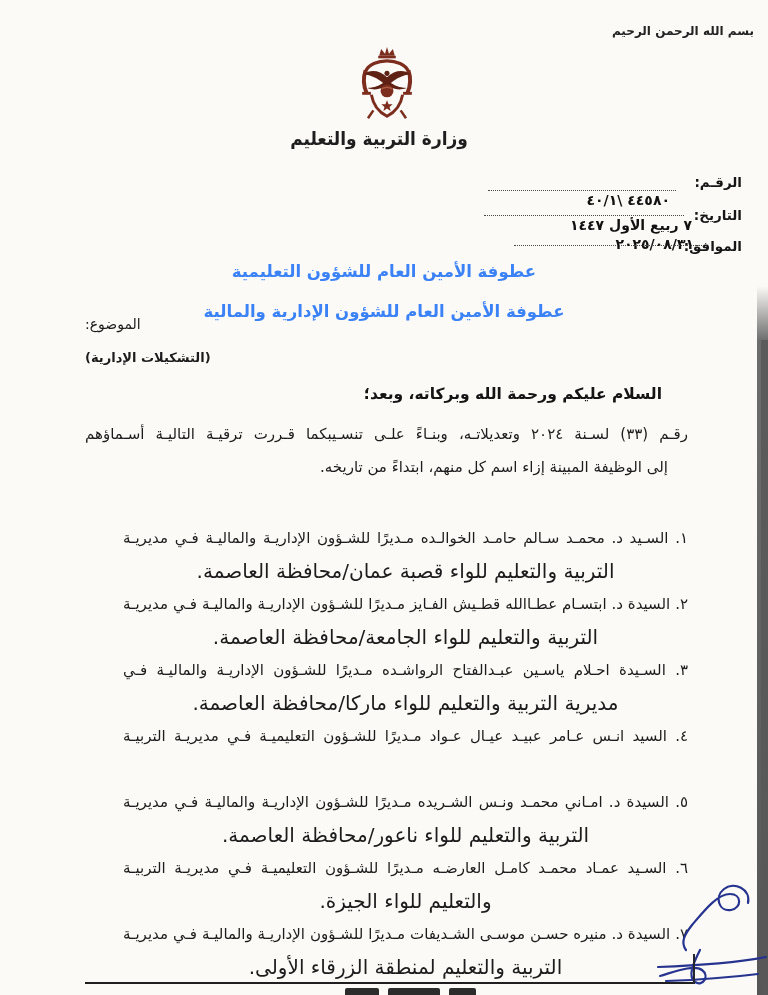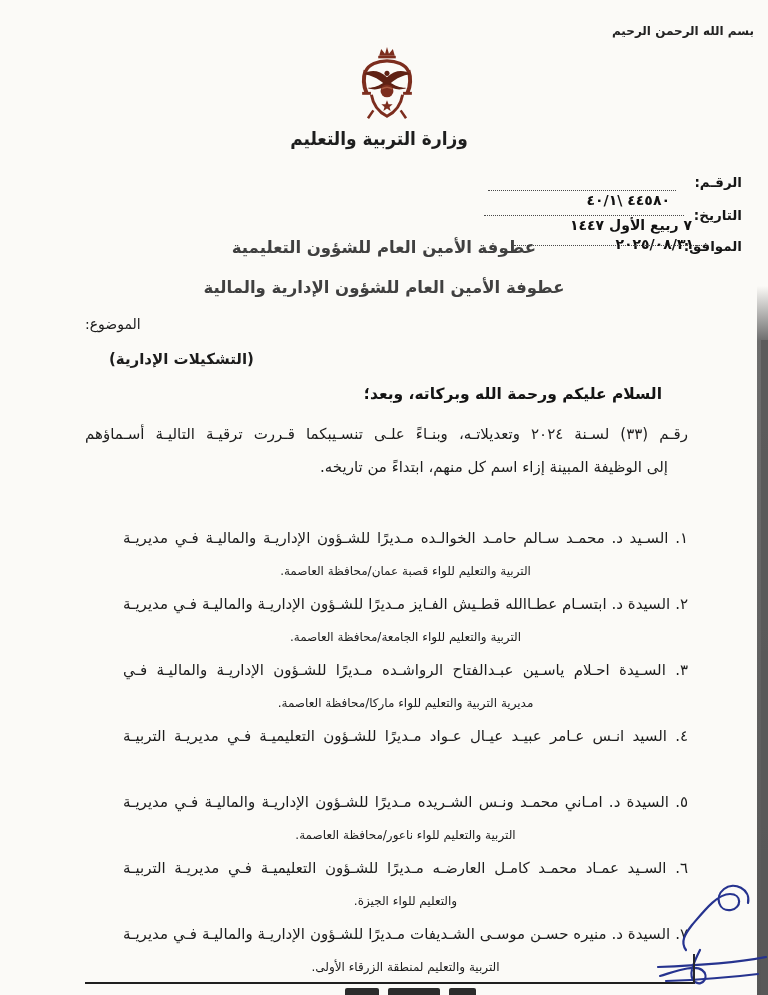--- a/index.html
+++ b/index.html
@@ -27,40 +27,40 @@
     font-size:17px;font-weight:bold;color:#1e1e1e;transform:scaleY(1.08);
   }
 
   
   .ref-block{position:absolute;top:170px;right:18px;width:300px;height:100px;direction:rtl;}
   .ref-label{position:absolute;font-size:13.5px;font-weight:bold;color:#161616;}
   .ref-value{position:absolute;font-size:14px;font-weight:bold;color:#111;}
   .dotline{position:absolute;border-bottom:1.6px dotted #4a4a4a;height:0;}
 
   
-  .title-line{position:absolute;left:0;right:0;text-align:center;font-size:16.5px;font-weight:bold;color:#404040;}
+  .title-line{position:absolute;left:0;right:0;text-align:center;font-size:16.5px;font-weight:bold;color:#3b82f6;margin-top:24px;}
 
   
   .subject-label{position:absolute;left:85px;top:316px;font-size:14px;font-weight:normal;direction:rtl;}
-  .subject-value{position:absolute;left:85px;top:350px;font-size:15px;font-weight:bold;direction:rtl;margin-left:24px;}
+  .subject-value{position:absolute;left:85px;top:350px;font-size:13px;font-weight:bold;direction:rtl;}
 
   .col{position:absolute;left:85px;width:603px;direction:rtl;}
 
   .greeting{top:385px;text-align:right;padding-right:26px;box-sizing:border-box;
     font-size:15.5px;font-weight:bold;color:#141414;}
 
   .para{top:418px;}
   .pline{height:33px;line-height:33px;font-size:15px;text-align:justify;text-align-last:justify;}
   .pline-end{height:33px;line-height:33px;font-size:15px;text-align:right;padding-left:0;
     padding-right:20px;box-sizing:border-box;}
 
   .items{top:522px;}
   .item{height:66px;}
   .item-l1{height:33px;line-height:33px;font-size:15px;text-align:justify;text-align-last:justify;margin-left:38px;}
-  .item-l2{height:33px;line-height:33px;font-size:12px;text-align:center;padding-left:38px;}
+  .item-l2{height:33px;line-height:33px;font-size:20px;text-align:center;padding-left:38px;}
 
   
   .footer-rule{position:absolute;left:85px;top:982px;width:610px;height:2px;background:#1f1f1f;}
   .footer-rule-riser{position:absolute;left:693px;top:954px;width:2px;height:30px;background:#26262e;}
   .footer-clipped{position:absolute;left:335px;top:988px;width:150px;height:7px;overflow:hidden;
     display:flex;gap:9px;align-items:flex-start;justify-content:center;}
   .footer-clipped i{display:block;background:#2c2c2c;border-radius:2px;height:9px;}
   .fc1{width:34px}.fc2{width:52px}.fc3{width:27px}
 
   .ink{position:absolute;left:630px;top:868px;}

